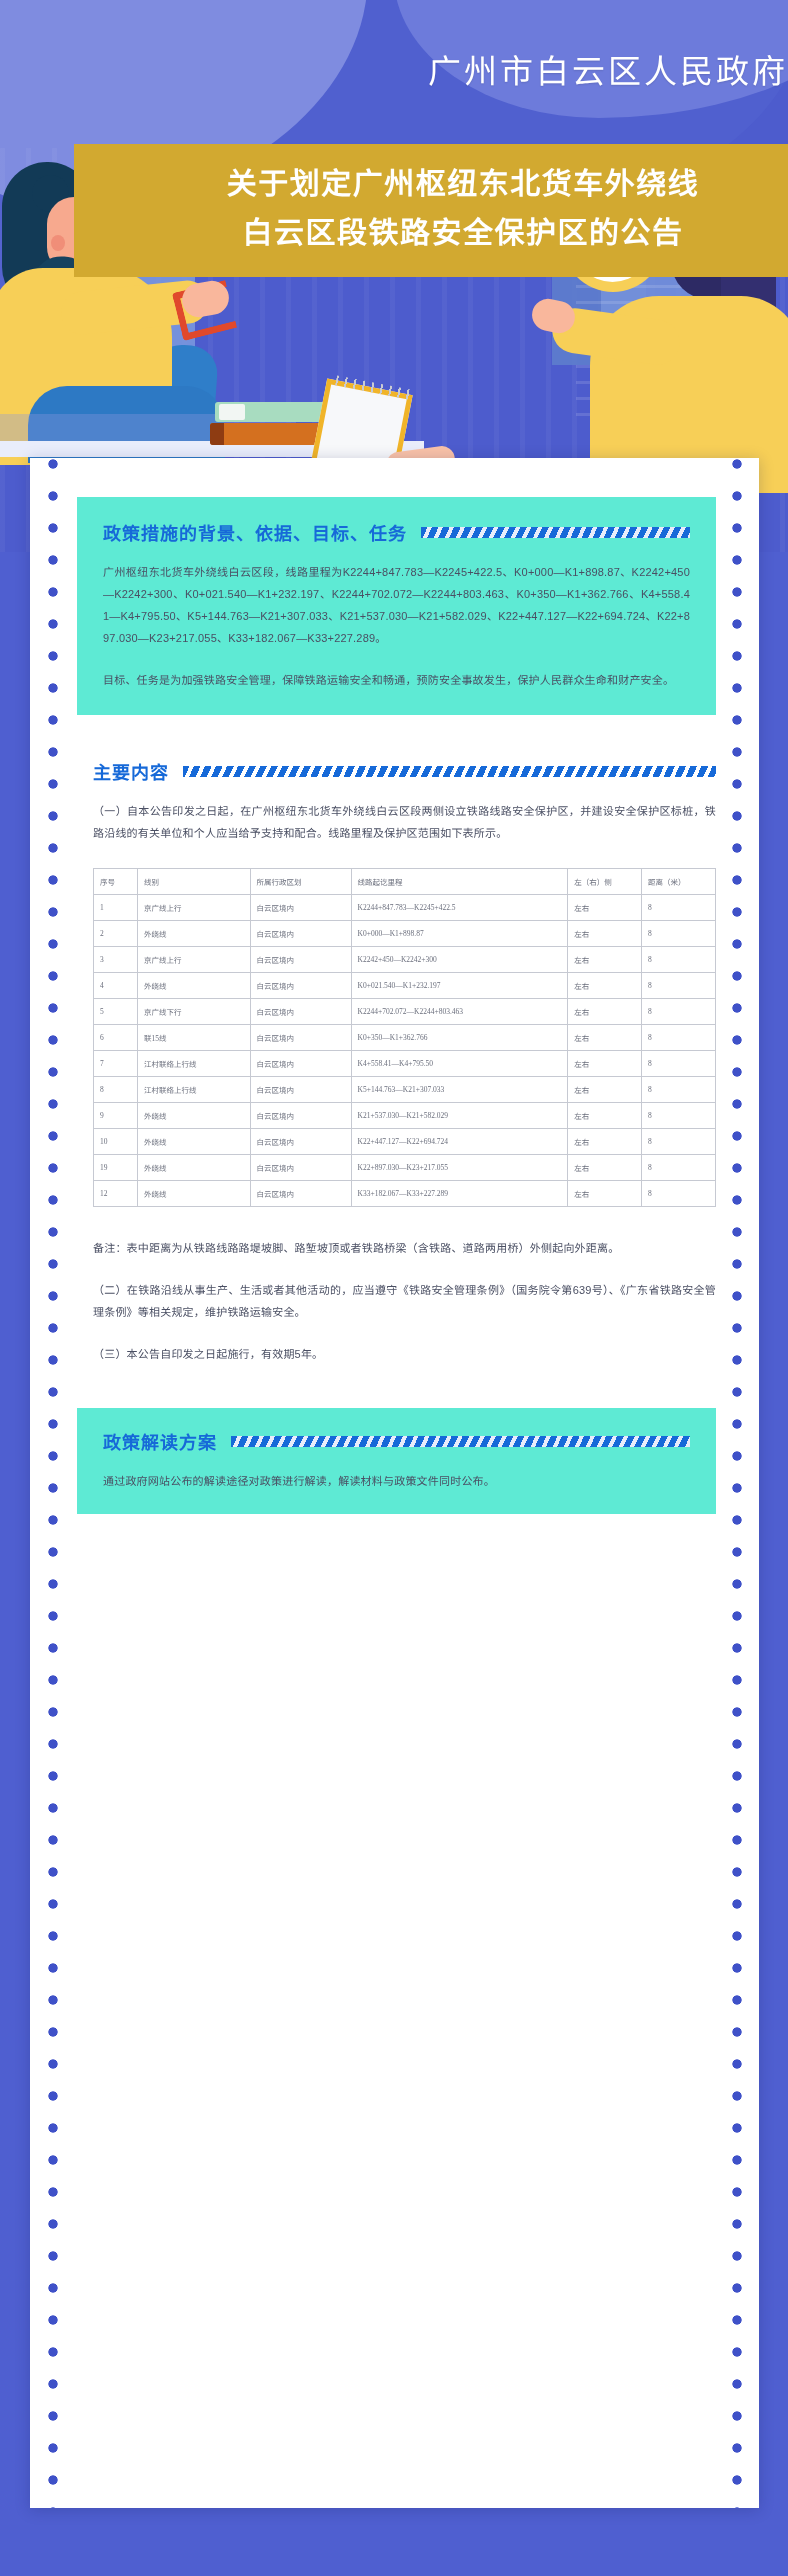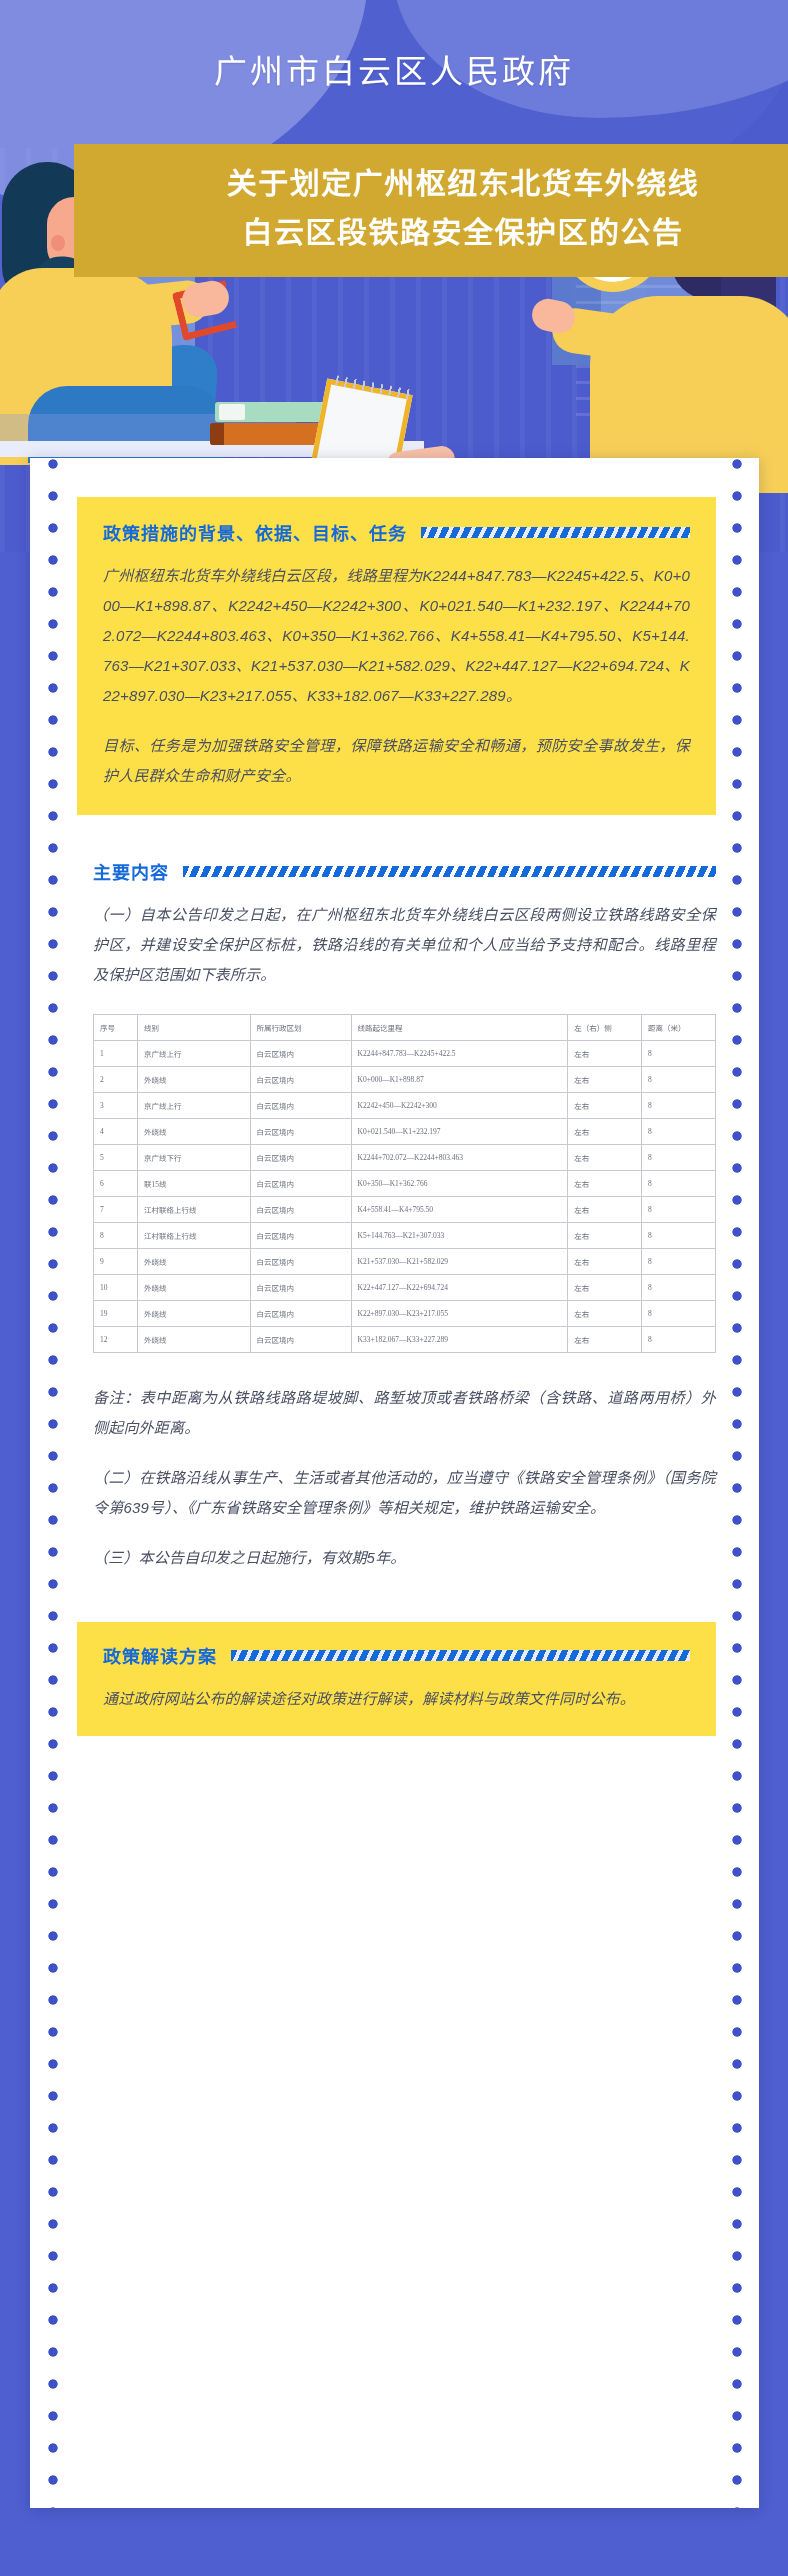--- a/index.html
+++ b/index.html
@@ -76,21 +76,21 @@
     width: 128px; height: 187px;
     background-image: repeating-linear-gradient(
       to bottom,
       rgba(255,255,255,0.13) 0 3px, transparent 3px 16px);
     clip-path: polygon(0 0, 50% 12%, 100% 0, 100% 100%, 50% 88%, 0 100%);
   }
 
   .gov-title {
     position: absolute;
     top: 45px; left: 0; width: 788px;
-    text-align: center;
+    text-align: right;
     color: #ffffff;
     font-size: 33px;
     letter-spacing: 3px;
     font-weight: 400;
     text-shadow: 0 1px 2px rgba(0,0,0,0.12);
   }
 
   .title-band {
     position: absolute;
     top: 144px; left: 74px;
@@ -175,24 +175,24 @@
 
   .paper-inner {
     position: absolute;
     top: 0; left: 0;
     width: 729px;
     padding: 39px 43px 39px 47px;
   }
 
   
   .panel {
-    background: #fde047;
+    background: #5eead4;
     padding: 22px 26px 24px 26px;
   }
-  .panel.tight { padding: 20px 26px 22px 26px; margin-top: 6px; }
+  .panel.tight { padding: 20px 26px 22px 26px; }
 
   
   .sec-head {
     display: flex;
     align-items: center;
     gap: 14px;
     margin-bottom: 16px;
   }
   .sec-head .sec-title {
     color: #1669d8;
@@ -211,26 +211,25 @@
   }
   .panel .hatch {
     background-image: repeating-linear-gradient(
       115deg,
       #1669d8 0 6px,
       #e9ecfa 6px 10px);
   }
 
   p.body {
     color: #4a4f63;
-    font-size: 15px;
+    font-size: 11px;
     line-height: 2.0;
     text-align: justify;
     letter-spacing: 0.2px;
     word-break: break-all;
-    font-style: italic;
   }
   p.body + p.body { margin-top: 20px; }
 
   .block-white {
     padding: 0 0 0 16px;
   }
   .spacer-24 { height: 24px; }
   .spacer-30 { height: 30px; }
   .spacer-44 { height: 43px; }
 

